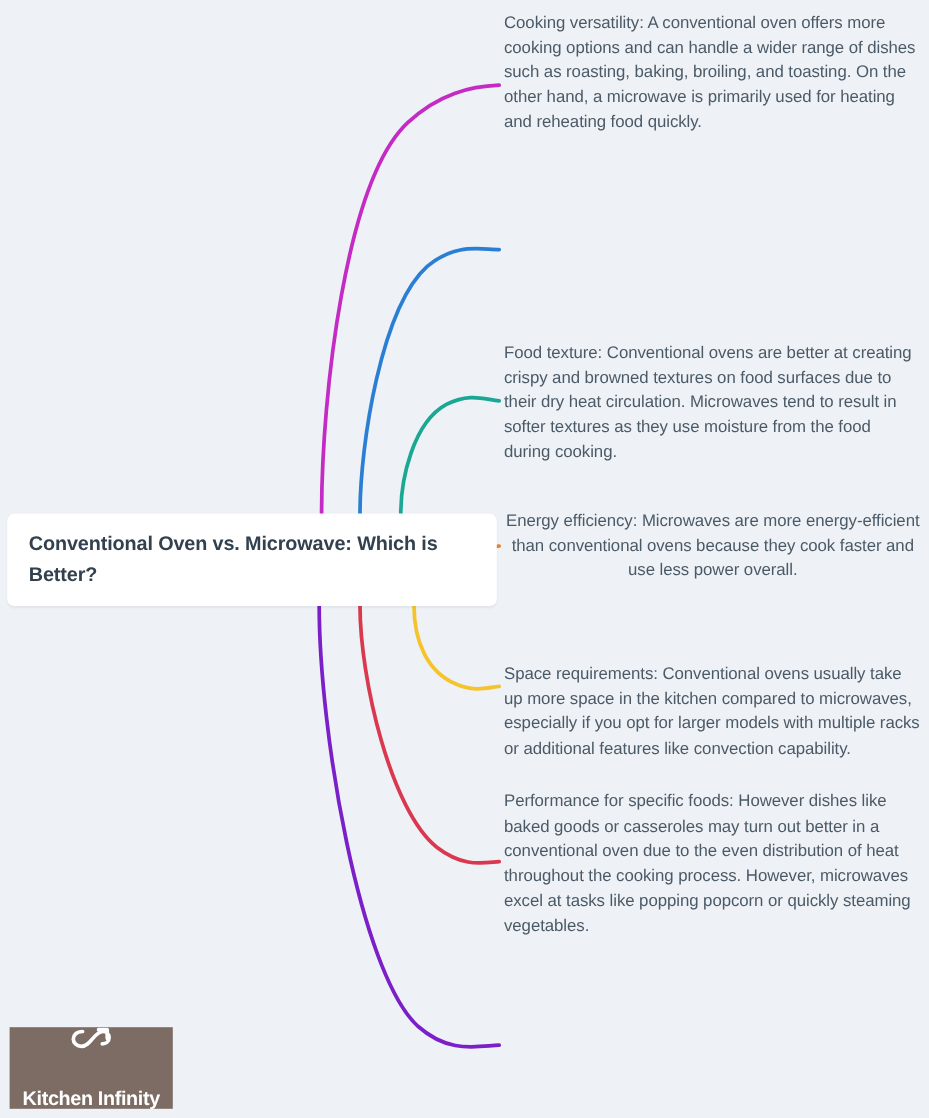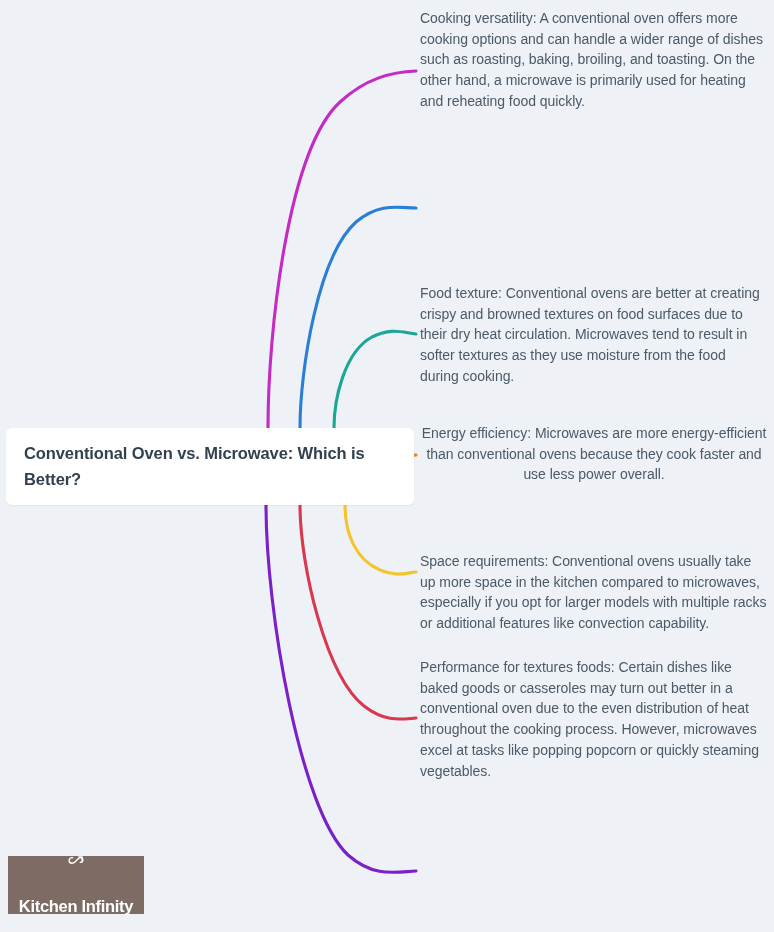--- a/index.html
+++ b/index.html
@@ -73,21 +73,21 @@
   .topic-5 { left: 420px; top: 519px; margin-top: 32px; }
   .topic-6 { left: 420px; top: 657px; }
   .topic-7 { left: 420px; top: 817px; }
 
   
   .logo-box {
     position: absolute;
     left: 8px;
     top: 856px;
     width: 136px;
-    height: 58px;
+    height: 68px;
     background: #7d6c64;
     display: flex;
     flex-direction: column;
     align-items: center;
     justify-content: center;
     z-index: 6;
     gap: 32px;
   }
   .logo-mark {
     width: 46px;
@@ -131,21 +131,21 @@
 
   <div class="topic topic-1">Cooking versatility: A conventional oven offers more cooking options and can handle a wider range of dishes such as roasting, baking, broiling, and toasting. On the other hand, a microwave is primarily used for heating and reheating food quickly.</div>
 
 
   <div class="topic topic-3">Food texture: Conventional ovens are better at creating crispy and browned textures on food surfaces due to their dry heat circulation. Microwaves tend to result in softer textures as they use moisture from the food during cooking.</div>
 
   <div class="topic topic-4">Energy efficiency: Microwaves are more energy-efficient than conventional ovens because they cook faster and use less power overall.</div>
 
   <div class="topic topic-5">Space requirements: Conventional ovens usually take up more space in the kitchen compared to microwaves, especially if you opt for larger models with multiple racks or additional features like convection capability.</div>
 
-  <div class="topic topic-6">Performance for textures foods: Certain dishes like baked goods or casseroles may turn out better in a conventional oven due to the even distribution of heat throughout the cooking process. However, microwaves excel at tasks like popping popcorn or quickly steaming vegetables.</div>
+  <div class="topic topic-6">Performance for specific foods: However dishes like baked goods or casseroles may turn out better in a conventional oven due to the even distribution of heat throughout the cooking process. However, microwaves excel at tasks like popping popcorn or quickly steaming vegetables.</div>
 
 
   <div class="logo-box" style="background: rgb(125, 108, 100);">
     <svg class="logo-mark" viewBox="0 0 64 36" xmlns="http://www.w3.org/2000/svg">
       <path d="M18 7 C8 7 3 13 3 19 C3 26 9 31 16 31 C24 31 29 25 34 19 C39 13 44 7 51 7 C57 7 61 11 61 17 C61 23 56 27 50 27" fill="none" stroke="#ffffff" stroke-width="6" stroke-linecap="round" stroke-linejoin="round"></path>
       <path d="M44 4 L58 4 L58 18" fill="none" stroke="#ffffff" stroke-width="6" stroke-linecap="round" stroke-linejoin="round"></path>
     </svg>
     <span class="logo-text">Kitchen Infinity</span>
   </div>
 

